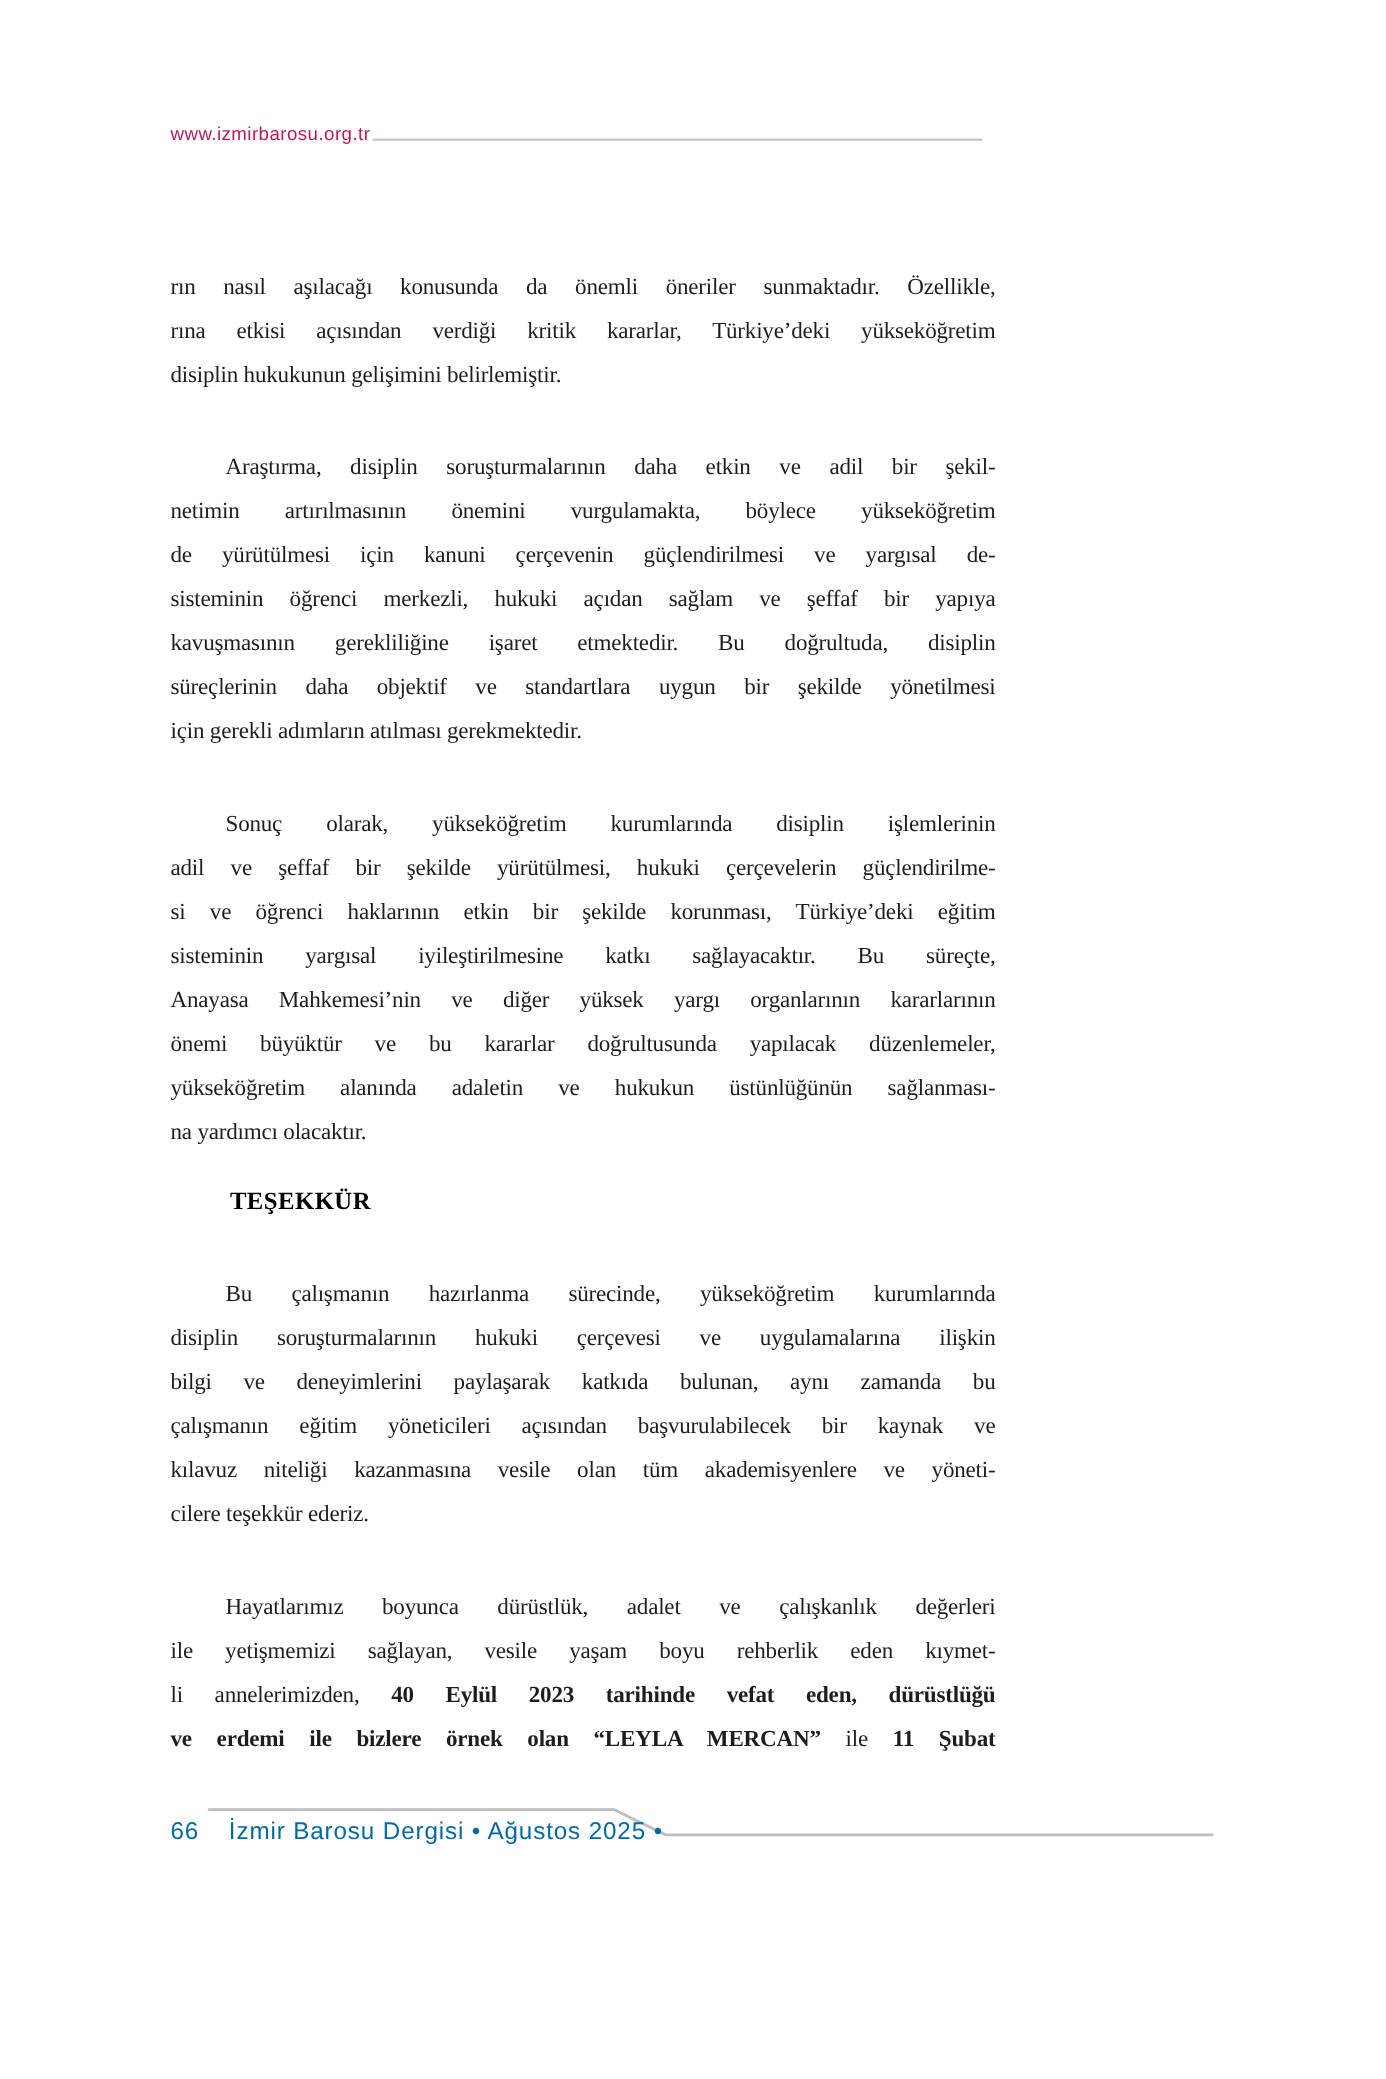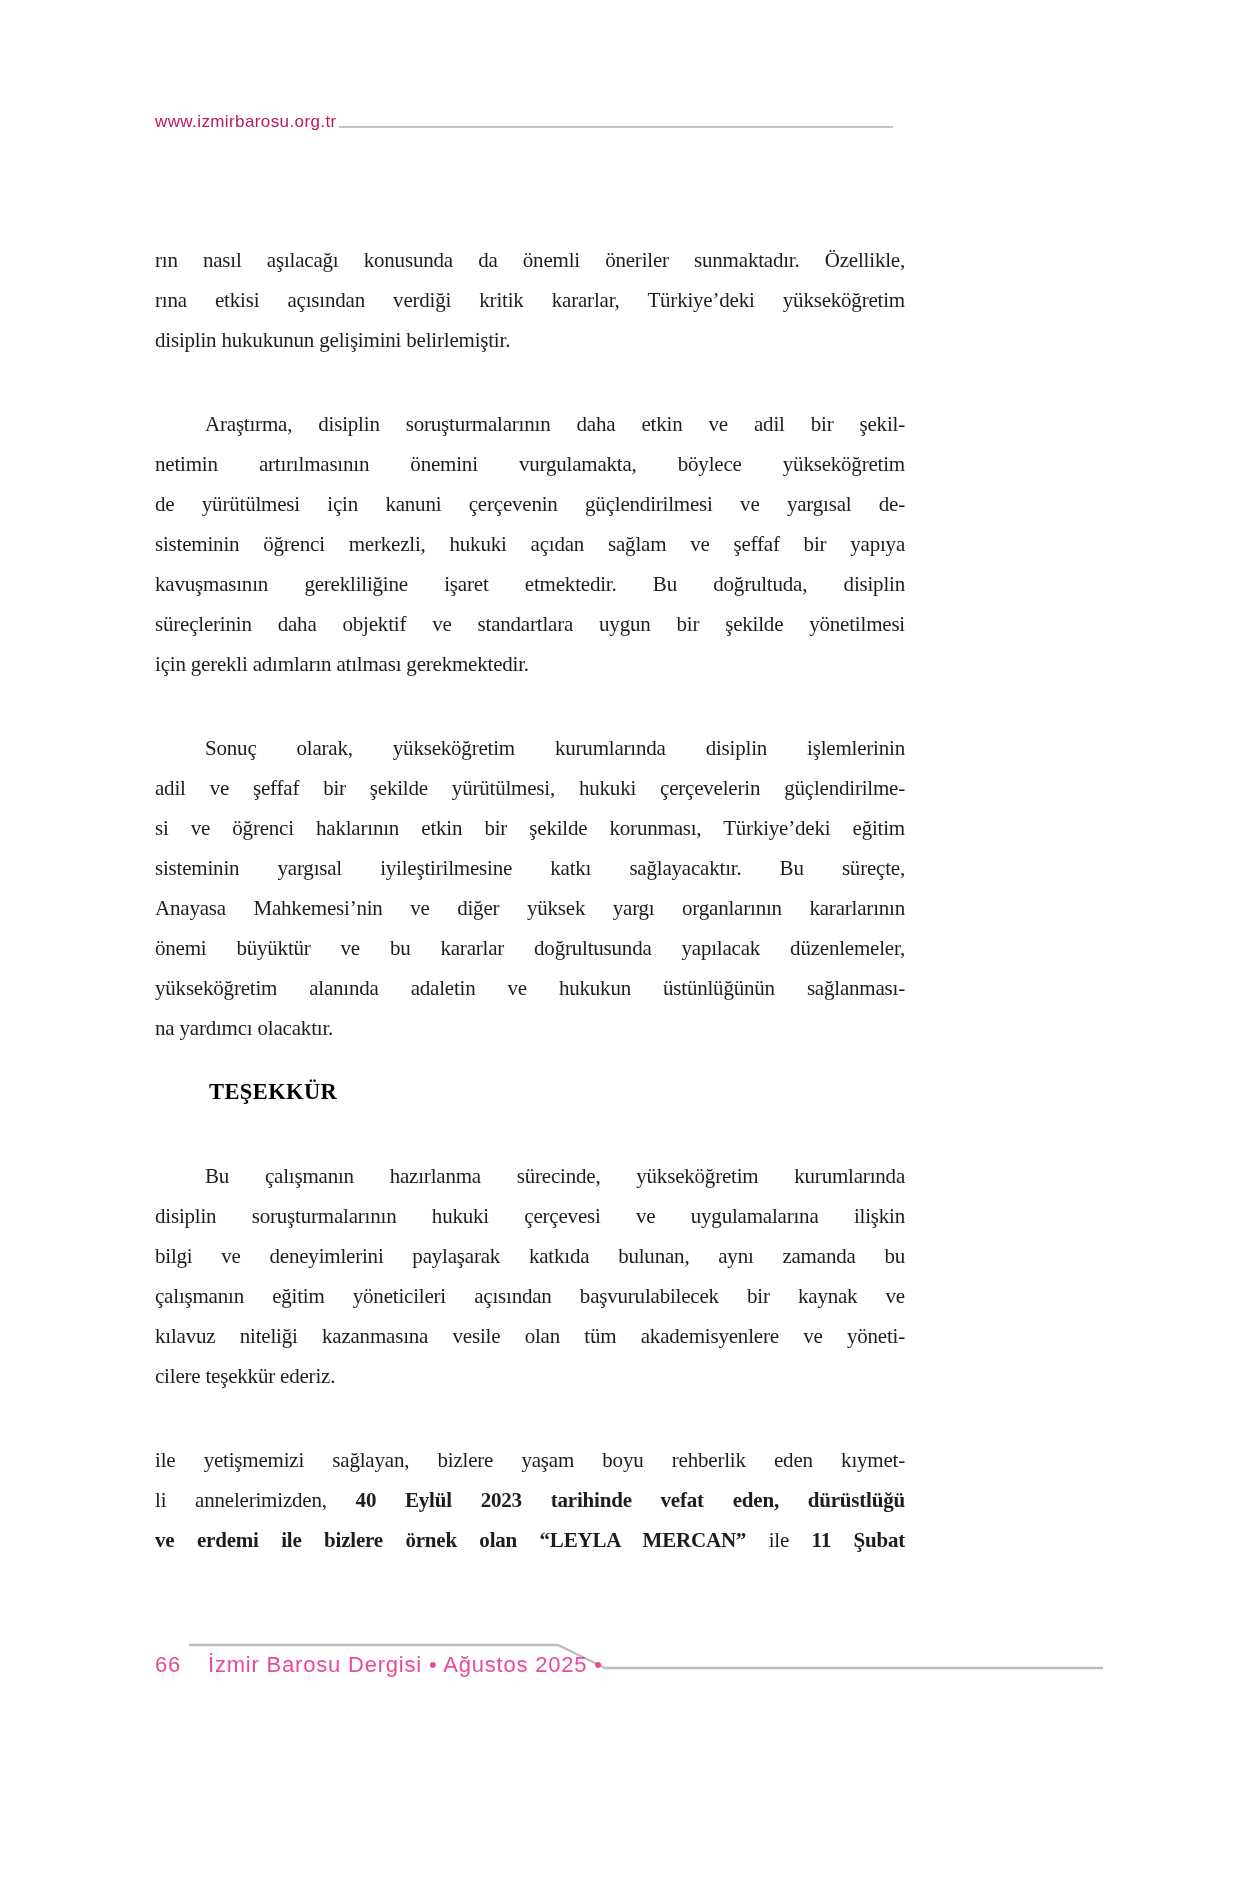--- a/index.html
+++ b/index.html
@@ -87,21 +87,21 @@
     width: 950px;
     height: 36px;
   }
   .footer-text {
     position: absolute;
     left: 155px;
     top: 1652px;
     font-family: "Liberation Sans", sans-serif;
     font-size: 22px;
     letter-spacing: 0.8px;
-    color: #ec4899;
+    color: #0369a1;
     white-space: nowrap;
   }
   .footer-page-number { display: inline-block; }
   .footer-journal { display: inline-block; margin-left: 20px; }
 </style>
 </head>
 <body>
 
 <div class="page">
 
@@ -146,21 +146,22 @@
     <p class="para">
       <span class="line indent">Bu çalışmanın hazırlanma sürecinde, yükseköğretim kurumlarında</span>
       <span class="line">disiplin soruşturmalarının hukuki çerçevesi ve uygulamalarına ilişkin</span>
       <span class="line">bilgi ve deneyimlerini paylaşarak katkıda bulunan, aynı zamanda bu</span>
       <span class="line">çalışmanın eğitim yöneticileri açısından başvurulabilecek bir kaynak ve</span>
       <span class="line">kılavuz niteliği kazanmasına vesile olan tüm akademisyenlere ve yöneti-</span>
       <span class="line lastline">cilere teşekkür ederiz.</span>
     </p>
 
     <p class="para">
-      <span class="line">ile yetişmemizi sağlayan, bizlere yaşam boyu rehberlik eden kıymet-</span>
+      <span class="line indent">Hayatlarımız boyunca dürüstlük, adalet ve çalışkanlık değerleri</span>
+      <span class="line">ile yetişmemizi sağlayan, vesile yaşam boyu rehberlik eden kıymet-</span>
       <span class="line"><span>li annelerimizden, </span><b>40 Eylül 2023 tarihinde vefat eden, dürüstlüğü</b></span>
       <span class="line"><b>ve erdemi ile bizlere örnek olan “LEYLA MERCAN”</b><span> ile </span><b>11 Şubat</b></span>
     </p>
 
   </div>
 
   <svg class="footer-rule-svg" viewBox="0 0 950 36" xmlns="http://www.w3.org/2000/svg" aria-hidden="true">
     <polyline points="35,4 403,4 450,27 947,27" fill="none" stroke="#bdbdbd" stroke-width="2.5" stroke-linejoin="round" stroke-linecap="round"></polyline>
   </svg>
   <div class="footer-text">

